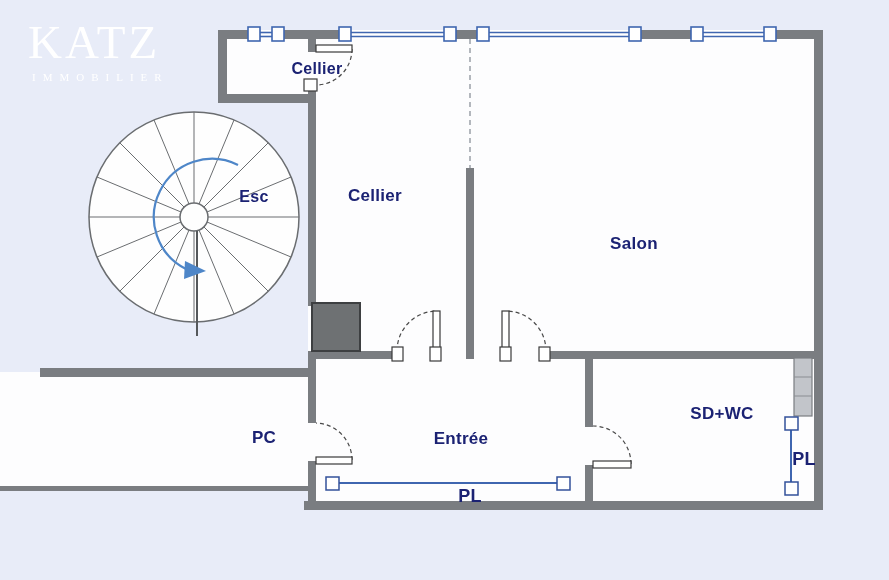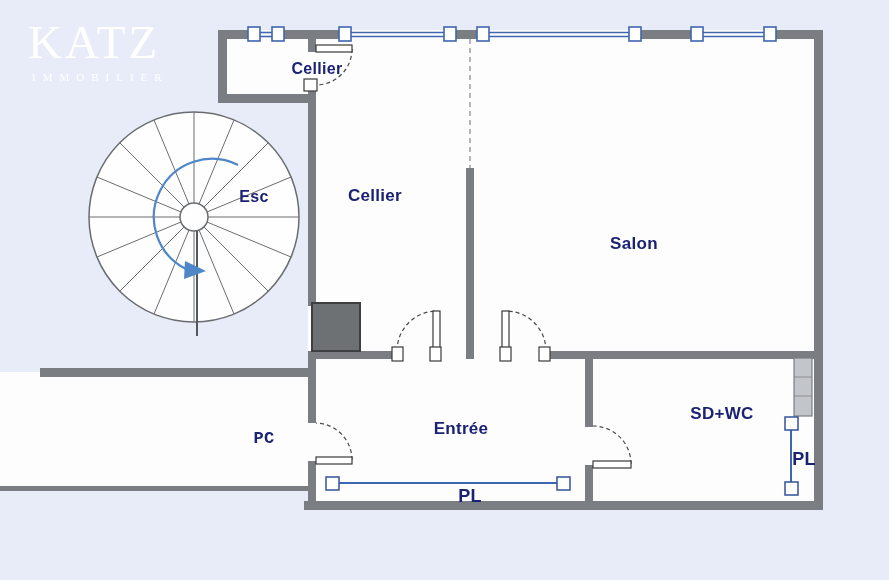--- a/index.html
+++ b/index.html
@@ -178,19 +178,19 @@
 
   <div class="logo">
     <div class="logo-name">KATZ</div>
     <div class="logo-tagline">IMMOBILIER</div>
   </div>
 
   <div class="room-label fs16" style="left:273px;top:69px;">Cellier</div>
   <div class="room-label fs17" style="left:375px;top:196px;">Cellier</div>
   <div class="room-label fs17" style="left:634px;top:244px;">Salon</div>
   <div class="room-label fs16" style="left:210px;top:197px;">Esc</div>
-  <div class="room-label fs17" style="left:264px;top:438px;font-family:Liberation Mono, monospace;">PC</div>
-  <div class="room-label fs17" style="left:447px;top:429px;padding-left:28px;">Entrée</div>
+  <div class="room-label fs17" style="left:264px;top:438px;">PC</div>
+  <div class="room-label fs17" style="left:447px;top:439px;padding-left:28px;">Entrée</div>
   <div class="room-label fs17" style="left:722px;top:414px;">SD+WC</div>
   <div class="room-label fs15" style="left:470px;top:496px;">PL</div>
   <div class="room-label fs15" style="left:804px;top:459px;">PL</div>
 
 </div>
 
 </body></html>

